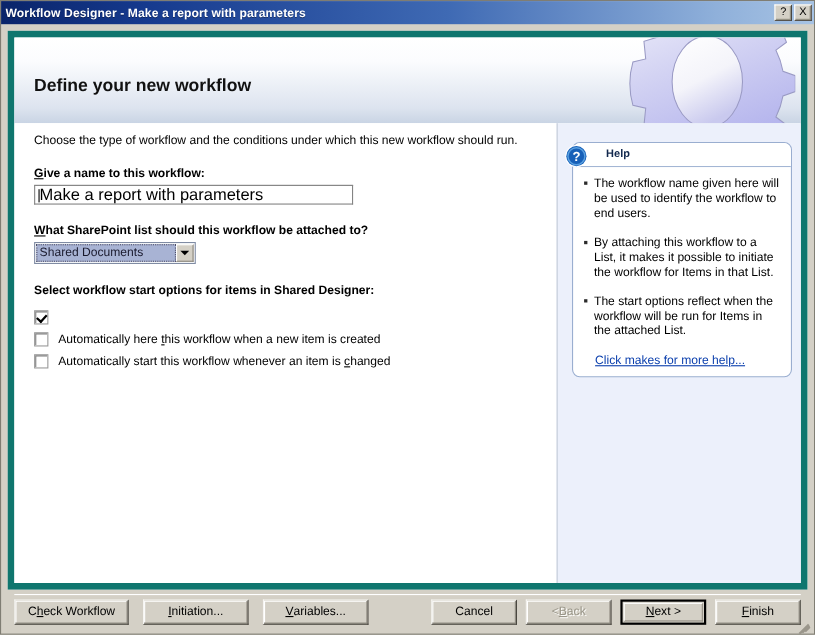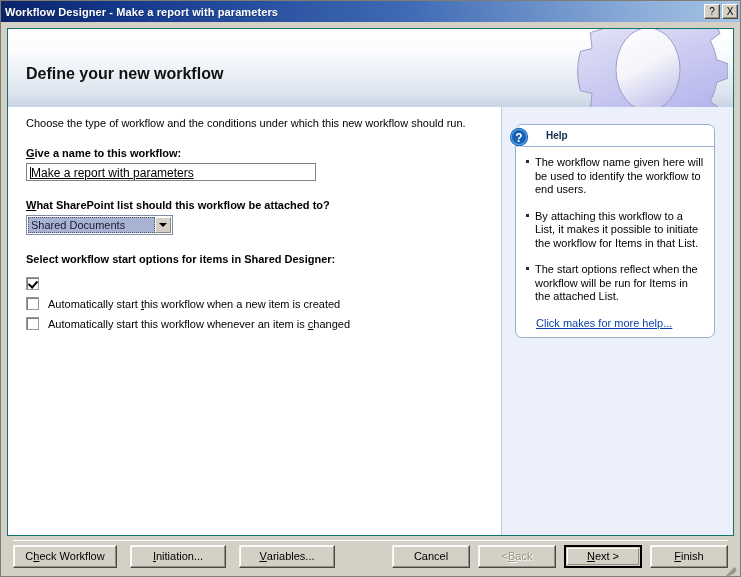--- a/index.html
+++ b/index.html
@@ -74,21 +74,21 @@
     position: relative;
     padding: 6px 6px 0 6px;
     box-sizing: border-box;
     display: flex;
     flex-direction: column;
     min-height: 0;
   }
 
   #page {
     flex: 1;
-    border: 1px solid #0f766e;
+    border: 6px solid #0f766e;
     background: #fff;
     position: relative;
     overflow: hidden;
     box-sizing: border-box;
     display: flex;
     flex-direction: column;
     min-height: 0;
   }
 
   
@@ -154,28 +154,27 @@
   .field-label u { text-decoration: underline; }
 
   .text-input {
     width: 290px;
     height: 18px;
     box-sizing: border-box;
     border: 1px solid #848484;
     border-top-color: #7b7b7b;
     background: #fff;
     font-family: "Liberation Sans", sans-serif;
-    font-size: 12px;
+    font-size: 15px;
     padding: 1px 2px 0 3px;
     color: #000;
     line-height: 16px;
     position: relative;
     overflow: hidden;
     white-space: nowrap;
-    text-decoration: underline;
   }
   .caret {
     display: inline-block;
     width: 1px;
     height: 12px;
     background: #000;
     vertical-align: -2px;
     margin-right: 0px;
   }
 
@@ -476,21 +475,21 @@
           <div class="field-label">Select workflow start options for items in Shared Designer:</div>
 
           <div class="spacer-8"></div>
 
           <div class="cb-row">
             <div class="cb-box checked"></div>
           </div>
 
           <div class="cb-row">
             <div class="cb-box"></div>
-            <div class="cb-label"><span>Automatically start </span><u>t</u><span>his workflow when a new item is created</span></div>
+            <div class="cb-label"><span>Automatically here </span><u>t</u><span>his workflow when a new item is created</span></div>
           </div>
 
           <div class="cb-row">
             <div class="cb-box"></div>
             <div class="cb-label"><span>Automatically start this workflow whenever an item is </span><u>c</u><span>hanged</span></div>
           </div>
 
         </div>
 
         <div id="right-pane">

